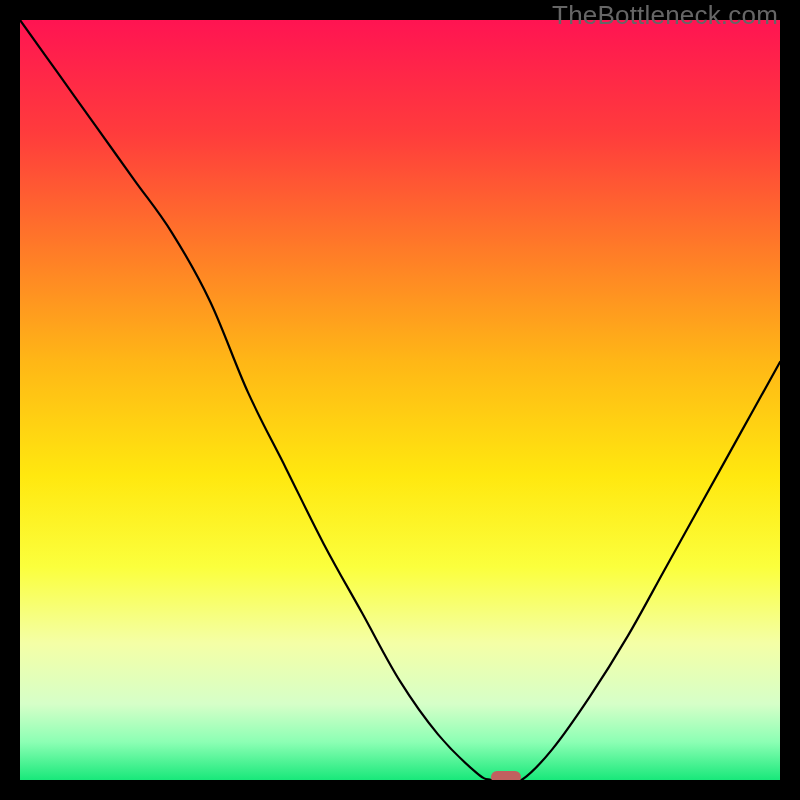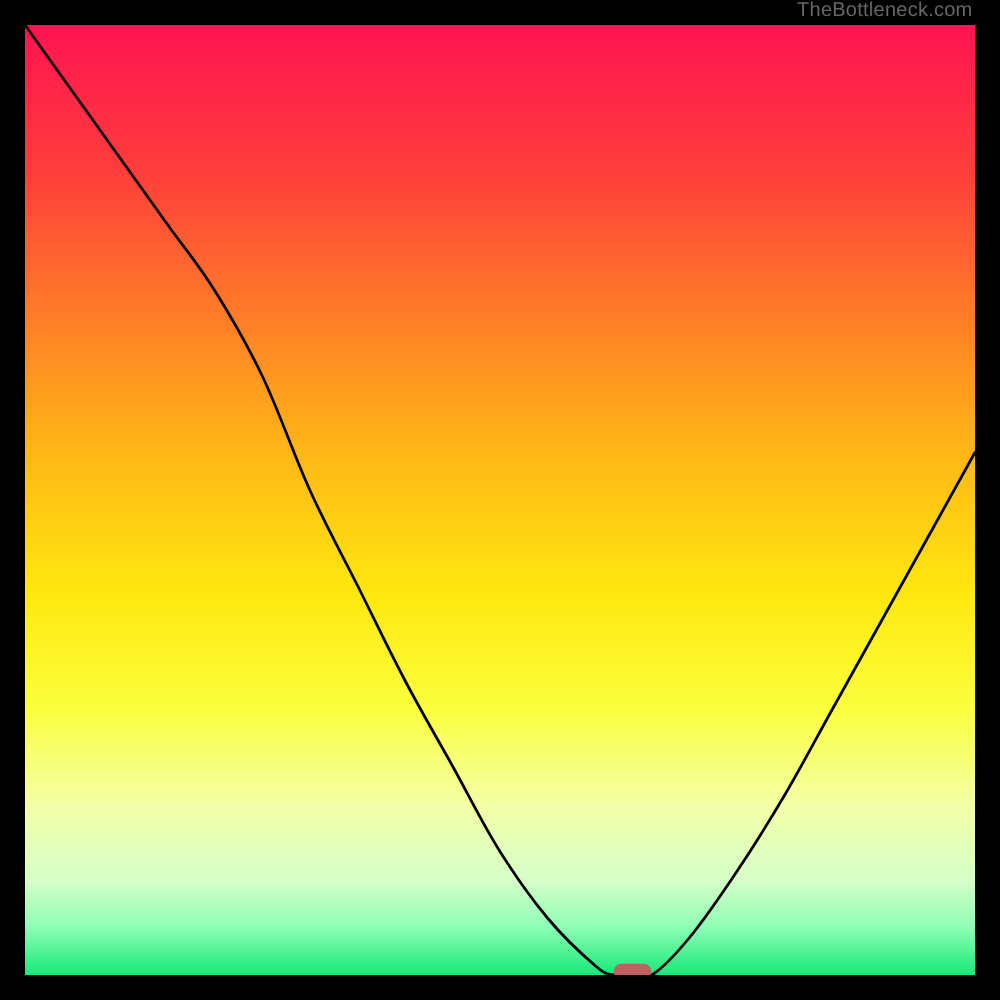--- a/index.html
+++ b/index.html
@@ -38,21 +38,21 @@
     width: 30px;
     height: 12px;
     border-radius: 6px;
     transform: translate(-50%, -50%);
   }
   .watermark {
     position: absolute;
     top: 0px;
     right: 22px;
     color: #666;
-    font-size: 16px;
+    font-size: 26px;
     font-weight: 500;
     letter-spacing: 0.2px;
   }
 </style>
 </head>
 <body>
 
 <div class="frame">
 
   <div class="plot-area">

